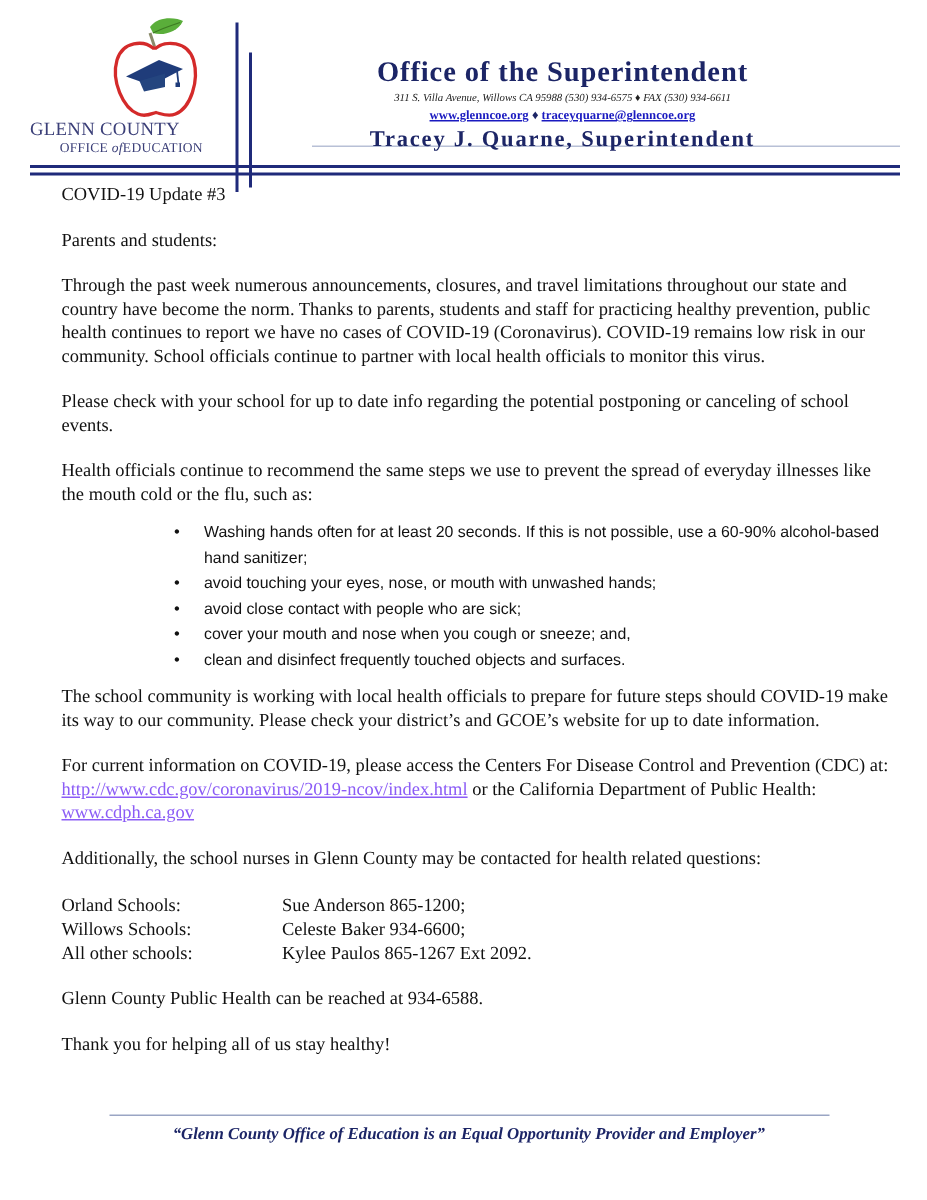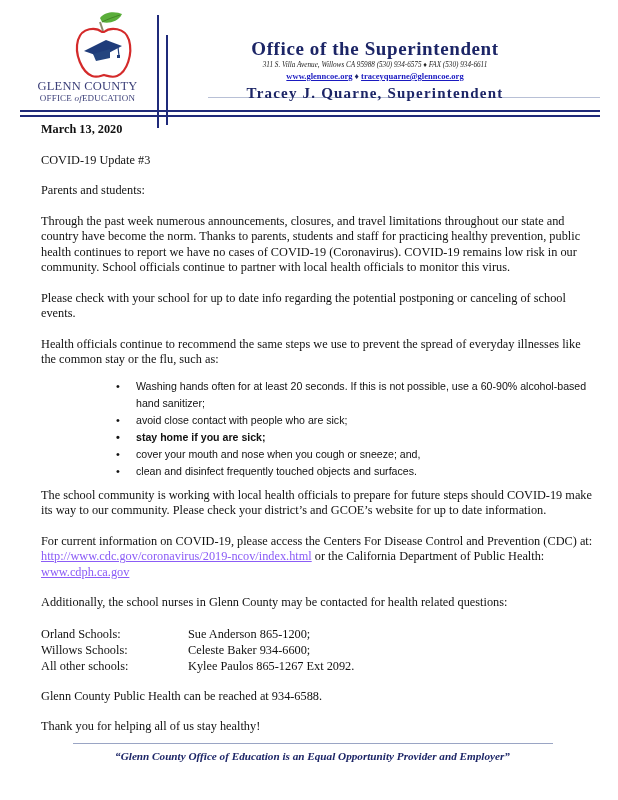--- a/index.html
+++ b/index.html
@@ -1,19 +1,19 @@
 <!DOCTYPE html>
 <html><head>
 <meta charset="utf-8">
 <style>
   html, body { margin: 0; padding: 0; background: #ffffff; }
   body { width: 618px; height: 800px; position: relative; overflow: hidden; font-family: "Liberation Serif", serif; color: #111; }
   .abs { position: absolute; }
   .logo { left: 60px; top: 10px; width: 100px; height: 70px; }
-  .org1 { left: 20px; top: 79px; width: 135px; text-align: center; font-size: 12.5px; color: #3b3f78; letter-spacing: 0.2px; }
+  .org1 { left: 20px; top: 79px; width: 135px; font-size: 12.5px; color: #3b3f78; letter-spacing: 0.2px; }
   .org2 { left: 20px; top: 93px; width: 135px; text-align: center; font-size: 9px; color: #3b3f78; letter-spacing: 0.2px; }
   .org2 i { font-style: italic; }
   .vline { width: 1.5px; background: #1f2a7a; }
   .hline { height: 1.5px; background: #1f2a7a; }
   .title { left: 210px; top: 38px; width: 330px; text-align: center; font-size: 19px; font-weight: bold; color: #1c2566; letter-spacing: 0.6px; }
   .addr { left: 200px; top: 61px; width: 350px; text-align: center; font-size: 7.2px; color: #222; font-style: italic; }
   .links { left: 200px; top: 71px; width: 350px; text-align: center; font-size: 8.5px; font-weight: bold; color: #1c2566; }
   .links a { color: #1a1ac0; text-decoration: underline; }
   .supt { left: 200px; top: 85px; width: 350px; text-align: center; font-size: 15px; font-weight: bold; color: #1c2566; letter-spacing: 1.2px; }
   .grayline { left: 208px; top: 97px; width: 392px; height: 1px; background: #b8c0d6; }
@@ -60,30 +60,29 @@
 <div class="abs grayline"></div>
 
 <div class="abs title">Office of the Superintendent</div>
 <div class="abs addr">311 S. Villa Avenue, Willows CA  95988 (530) 934-6575 ♦ FAX (530) 934-6611</div>
 <div class="abs links">
   <a>www.glenncoe.org</a><span> ♦ </span><a>traceyquarne@glenncoe.org</a>
 </div>
 <div class="abs supt">Tracey J. Quarne, Superintendent</div>
 
 <div class="abs body">
-  <p class="date">March 13, 2020</p>
   <p>COVID-19 Update #3</p>
   <p>Parents and students:</p>
   <p>Through the past week numerous announcements, closures, and travel limitations throughout our state and country have become the norm.  Thanks to parents, students and staff for practicing healthy prevention, public health continues to report we have no cases of COVID-19 (Coronavirus). COVID-19 remains low risk in our community.  School officials continue to partner with local health officials to monitor this virus.</p>
   <p>Please check with your school for up to date info regarding the potential postponing or canceling of school events.</p>
-  <p style="margin-bottom:10px;">Health officials continue to recommend the same steps we use to prevent the spread of everyday illnesses like the common stay or the flu, such as:</p>
+  <p style="margin-bottom:10px;">Health officials continue to recommend the same steps we use to prevent the spread of everyday illnesses like the mouth cold or the flu, such as:</p>
   <ul class="bullets">
     <li>Washing hands often for at least 20 seconds.  If this is not possible, use a 60-90% alcohol-based hand sanitizer;</li>
+    <li>avoid touching your eyes, nose, or mouth with unwashed hands;</li>
     <li>avoid close contact with people who are sick;</li>
-    <li class="bold">stay home if you are sick;</li>
     <li>cover your mouth and nose when you cough or sneeze; and,</li>
     <li>clean and disinfect frequently touched objects and surfaces.</li>
   </ul>
   <p>The school community is working with local health officials to prepare for future steps should COVID-19 make its way to our community.  Please check your district’s and GCOE’s website for up to date information.</p>
   <p><span>For current information on COVID-19, please access the Centers For Disease Control and Prevention (CDC) at: </span><a class="link">http://www.cdc.gov/coronavirus/2019-ncov/index.html</a><span>  or the California Department of Public Health: </span><a class="link">www.cdph.ca.gov</a></p>
   <p>Additionally, the school nurses in Glenn County may be contacted for health related questions:</p>
   <div class="nurses">
     <div class="nrow">
         <span class="school">Orland Schools:</span>
         <span>Sue Anderson 865-1200;</span>

